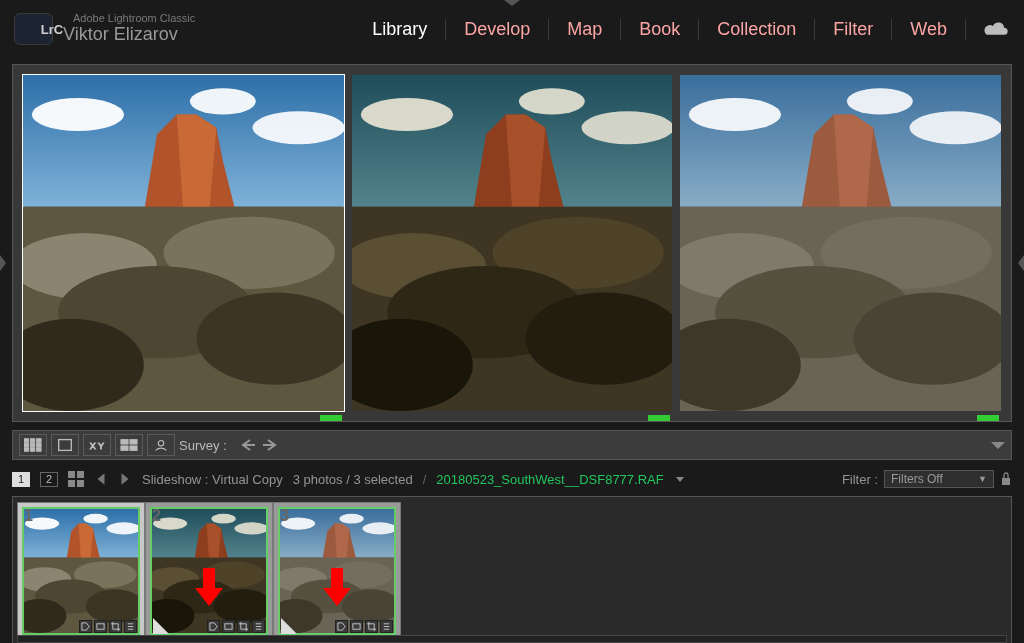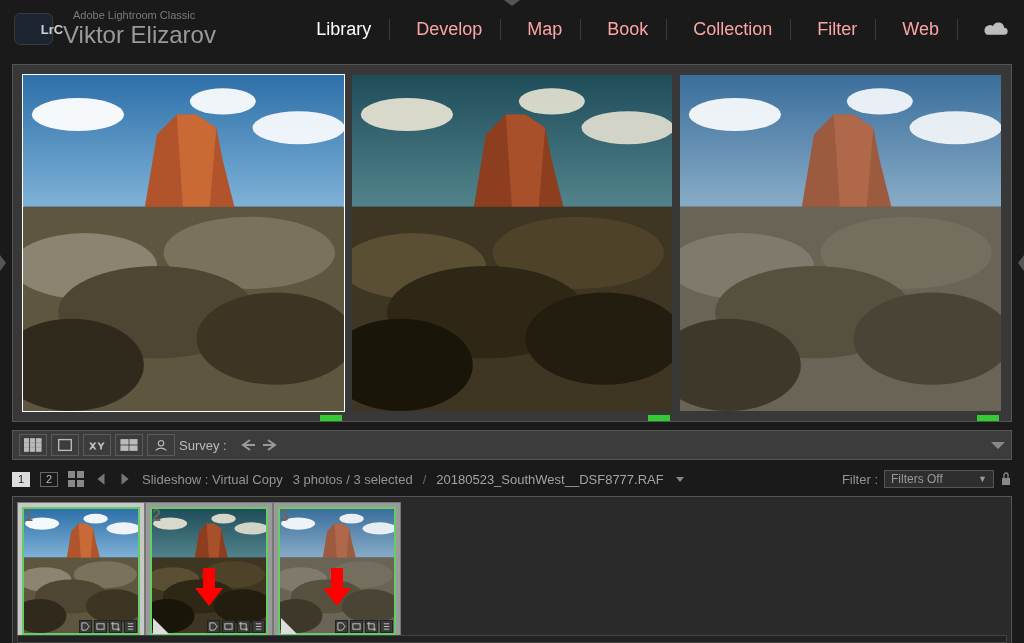--- a/index.html
+++ b/index.html
@@ -22,24 +22,24 @@
     width: 32px; height: 32px;
     border-radius: 6px;
     background: #1b2430;
     display: flex; align-items: center; justify-content: center;
     font-size: 13px; font-weight: 600; color: #d0d0d0;
     border: 1px solid #3a3a3a;
     padding-left: 37px;
   }
   .id-block { margin-left: 10px; display:flex; flex-direction:column; }
   .app-name { font-size: 11px; color: #7a7a7a; line-height: 1.1; margin-left: 10px; }
-  .user-name { font-size: 24px; color: #9a9a9a; line-height: 1.2; }
+  .user-name { font-size: 18px; color: #9a9a9a; line-height: 1.2; }
   .modules {
     margin-left: auto;
-    display: flex; align-items: center; gap: 8px;
+    display: flex; align-items: center; gap: 0;
   }
   .mod {
     font-size: 18px; color: #fca5a5;
     padding: 0 18px;
     cursor: pointer;
     border-right: 1px solid #3a3a3a;
   }
   .mod.active { color: #fff; font-weight: 500; }
   .mod:last-of-type { border-right: none; }
   .cloud-icon {
@@ -133,21 +133,21 @@
     width: 18px; height: 15px; display:inline-flex;
     border: 1px solid #666; align-items:center; justify-content:center;
     font-size: 11px; color: #bbb; cursor:pointer;
   }
   .sort-sq.active { background: #ddd; color:#222; border-color:#ddd; }
   .grid-icon { width:16px; height:16px; cursor:pointer; }
   .grid-icon svg { width:100%; height:100%; fill:#888; }
   .navarr { width:14px; height:14px; cursor:pointer; }
   .navarr svg { width:100%; height:100%; fill:#777; }
   .crumb-sep { color:#666; }
-  .crumb-path { color: #a3a3a3; }
+  .crumb-path { color: #22c55e; }
   .crumb-drop {
     width:0;height:0;border-left:4px solid transparent;border-right:4px solid transparent;
     border-top:5px solid #888; margin-left:2px; cursor:pointer;
   }
   .filter-block { margin-left:auto; display:flex; align-items:center; gap:6px; }
   .filter-sel {
     width: 110px; height: 18px; background:#2e2e2e; border:1px solid #555;
     font-size:12px; color:#999; padding:0 6px; display:flex; align-items:center;
     justify-content:space-between; cursor:pointer;
   }

